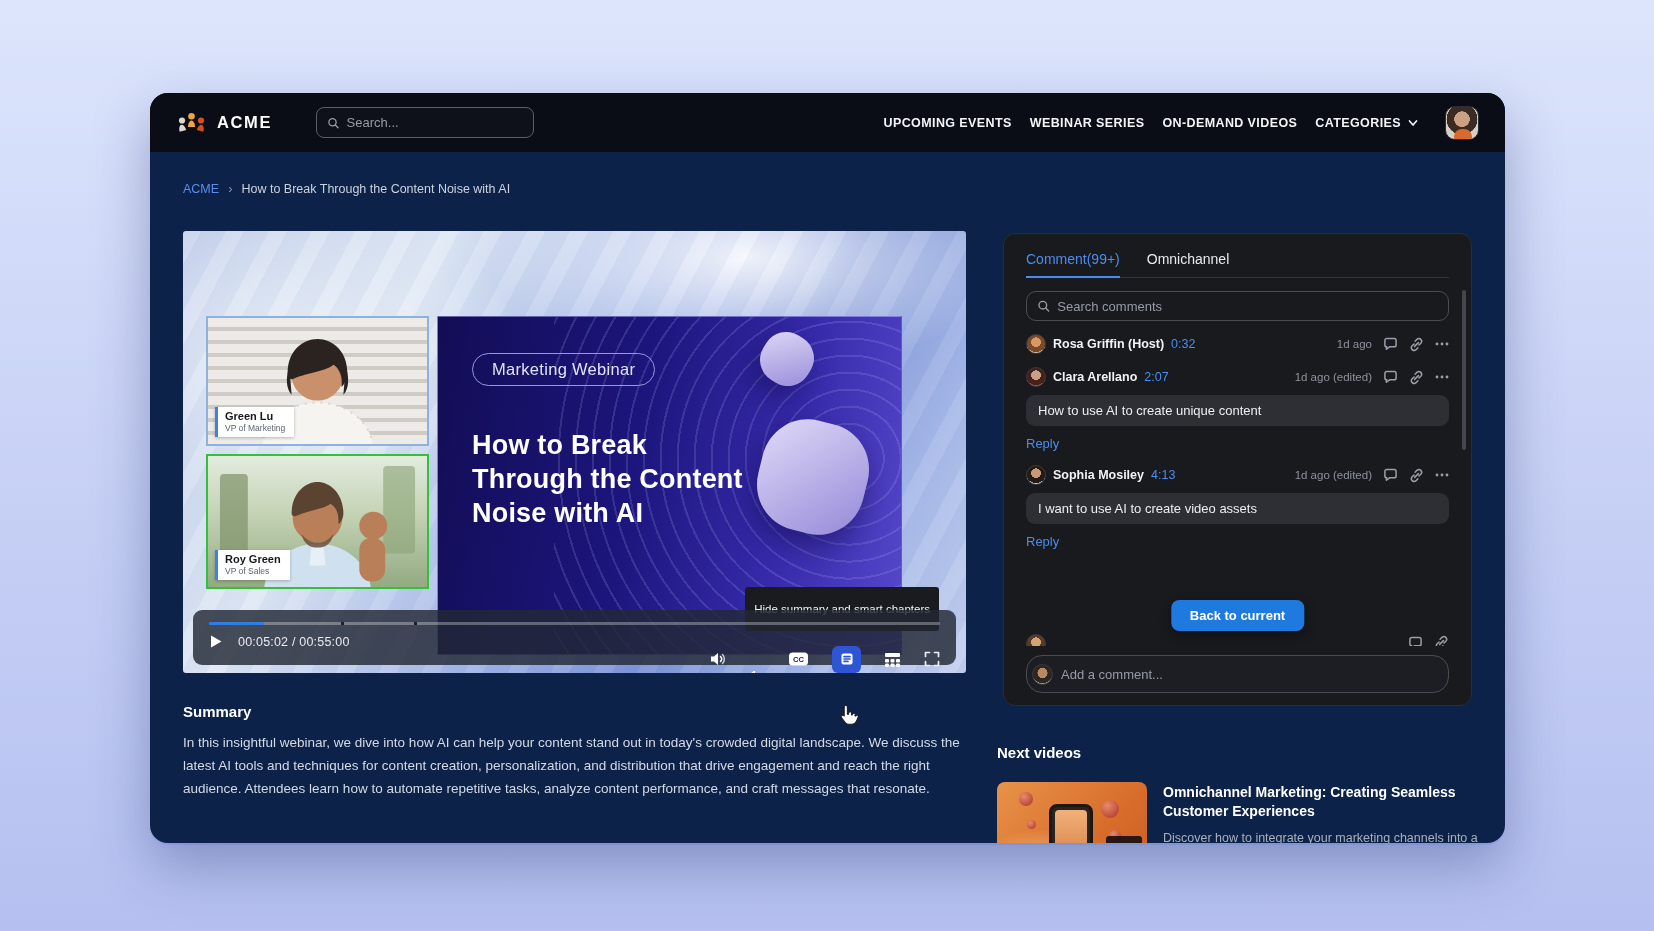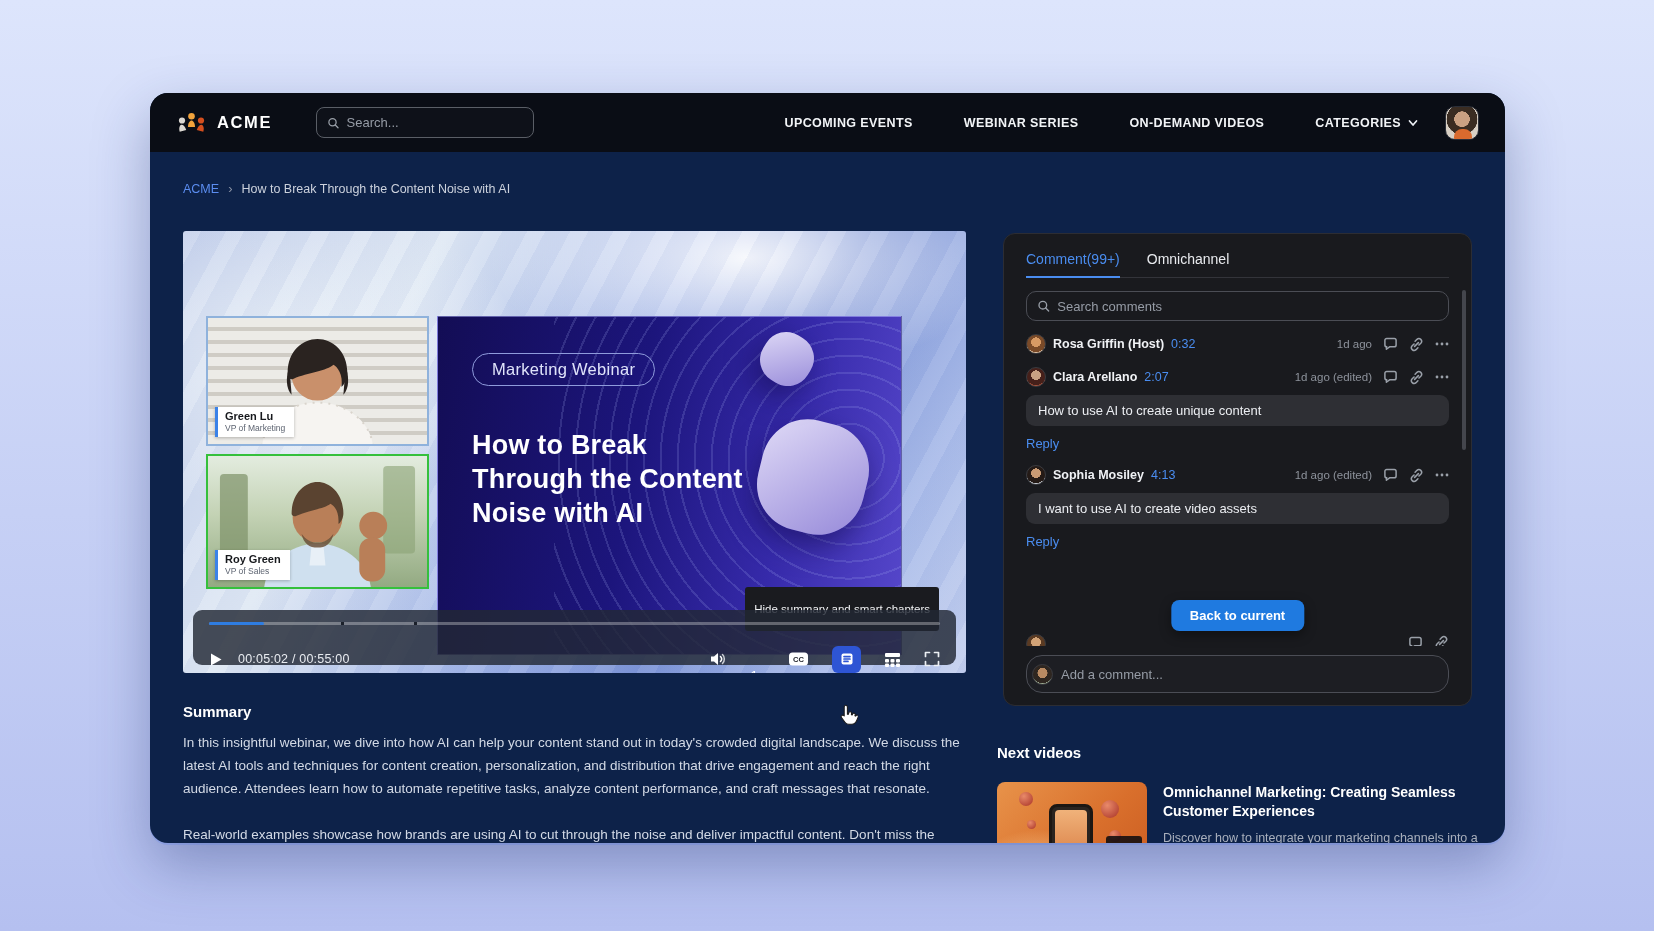--- a/index.html
+++ b/index.html
@@ -13,21 +13,21 @@
 
   
   .navbar { height:59px; background:#0a0d15; display:flex; align-items:center; padding:0 26px; }
   .brand { display:flex; align-items:center; gap:10px; }
   .brand-name { color:#fff; font-weight:bold; font-size:16.5px; letter-spacing:1.6px; }
   .nav-search { margin-left:44px; width:218px; height:31px; border:1px solid #5a5e66; border-radius:8px;
                 display:flex; align-items:center; gap:7px; padding:0 10px; background:rgba(255,255,255,.02); }
   .nav-search input, .csearch input, .composer input { background:none; border:none; outline:none;
                 color:#cfd3da; font-size:13px; width:100%; font-family:inherit; }
   input::placeholder { color:#969ca6; opacity:1; }
-  .nav-links { margin-left:auto; display:flex; align-items:center; gap:51px; }
+  .nav-links { margin-left:auto; display:flex; align-items:center; gap:18px; }
   .nav-link { color:#f2f4f7; font-size:12.5px; font-weight:bold; letter-spacing:.4px; cursor:pointer;
               display:flex; align-items:center; gap:6px; white-space:nowrap; }
   .nav-avatar { margin-left:26px; width:34px; height:34px; border-radius:10px; overflow:hidden; cursor:pointer;
                 background:radial-gradient(circle at 50% 38%, #caa183 0 30%, #3a2c22 31% 60%, #d8cfc4 61%);
                 border:1px solid #2a2e38; position:relative; }
   .nav-avatar::after { content:""; position:absolute; left:8px; bottom:-2px; width:18px; height:12px;
                 border-radius:8px 8px 0 0; background:#d96a2e; }
 
   
   .content { position:relative; height:691px; }
@@ -69,21 +69,21 @@
   .slide-title { position:absolute; left:34px; top:112px; color:#fff; font-size:27px; font-weight:bold;
       line-height:1.25; white-space:pre-line; letter-spacing:.2px; }
   .v-tooltip { position:absolute; right:27px; top:356px; background:#1a1b1f; color:#f1f2f4; font-size:11.5px;
       padding:16px 9px; border-radius:3px; white-space:nowrap; }
 
   .controlbar { position:absolute; left:10px; top:379px; width:763px; height:55px; border-radius:9px;
       background:rgba(34,40,52,.82); padding:12px 16px 0; }
   .progress { position:relative; height:3px; border-radius:2px; background:rgba(255,255,255,.30); cursor:pointer; }
   .progress-fill { position:absolute; left:0; top:0; height:3px; border-radius:2px; background:#2f7de1; }
   .chapter-gap { position:absolute; top:0; width:3px; height:3px; background:rgba(22,27,37,.95); }
-  .ctrl-row { display:flex; align-items:center; margin-top:9px; }
+  .ctrl-row { display:flex; align-items:flex-start; margin-top:9px; }
   .ctrl-left { display:flex; align-items:center; gap:15px; }
   .time { color:#e8ebf0; font-size:12.5px; letter-spacing:.2px; }
   .ctrl-right { margin-left:auto; display:flex; align-items:center; gap:23px; }
   .speed { color:#fff; font-size:14px; font-weight:normal; cursor:pointer;margin-top:34px; }
   .btn-summary { width:29px; height:27px; background:#2e55d4; border-radius:6px; display:flex;
       align-items:center; justify-content:center; cursor:pointer; }
   .cicon { cursor:pointer; display:flex; align-items:center; }
 
   
   .summary-block { position:absolute; left:33px; top:551px; width:800px; }
@@ -296,21 +296,20 @@
                 </svg>
               </span>
             </div>
           </div>
         </div>
       </div>
 
       <section class="summary-block">
         <h2>Summary</h2>
         <p>In this insightful webinar, we dive into how AI can help your content stand out in today's crowded digital landscape. We discuss the latest AI tools and techniques for content creation, personalization, and distribution that drive engagement and reach the right audience. Attendees learn how to automate repetitive tasks, analyze content performance, and craft messages that resonate.</p>
-        <p>Real-world examples showcase how brands are using AI to cut through the noise and deliver impactful content. Don't miss the</p>
       </section>
 
       <aside class="comments-panel">
         <div class="tabs">
           <span class="tab active">Comment(99+)</span>
           <span class="tab">Omnichannel</span>
         </div>
         <div class="csearch">
           <svg class="sicon" width="14" height="14" viewBox="0 0 16 16">
             <circle cx="7" cy="7" r="4.6"></circle>

